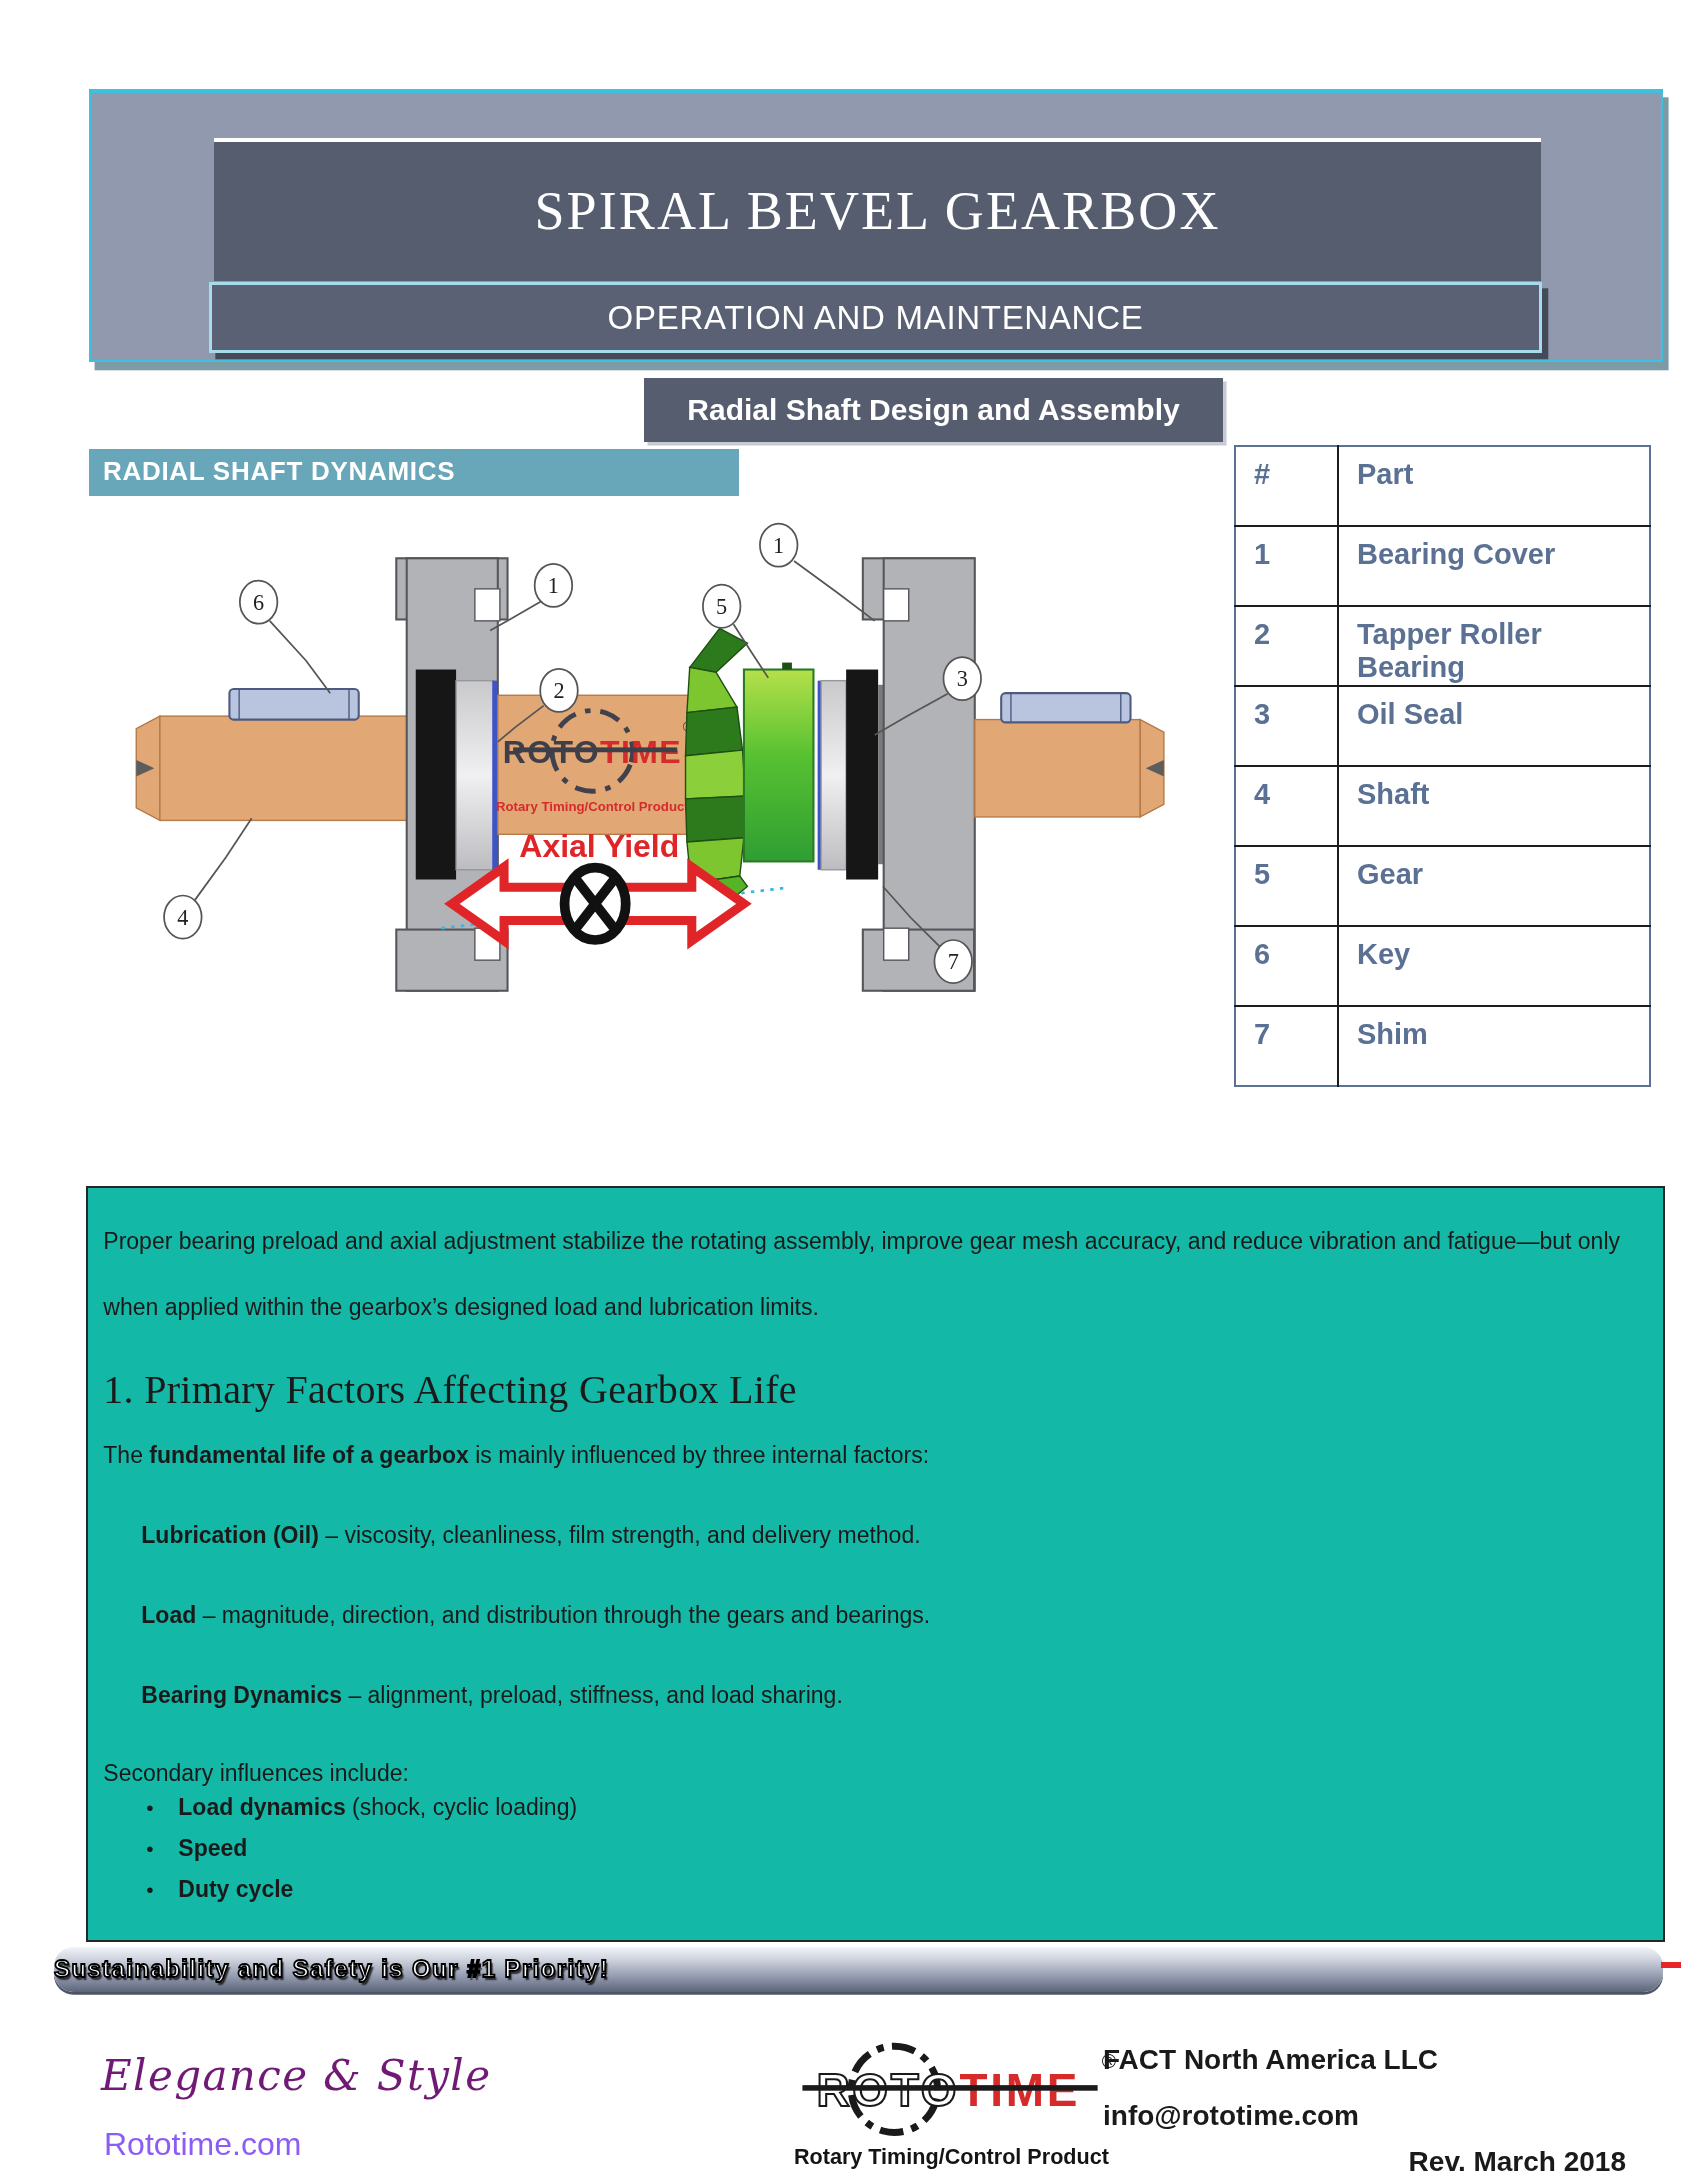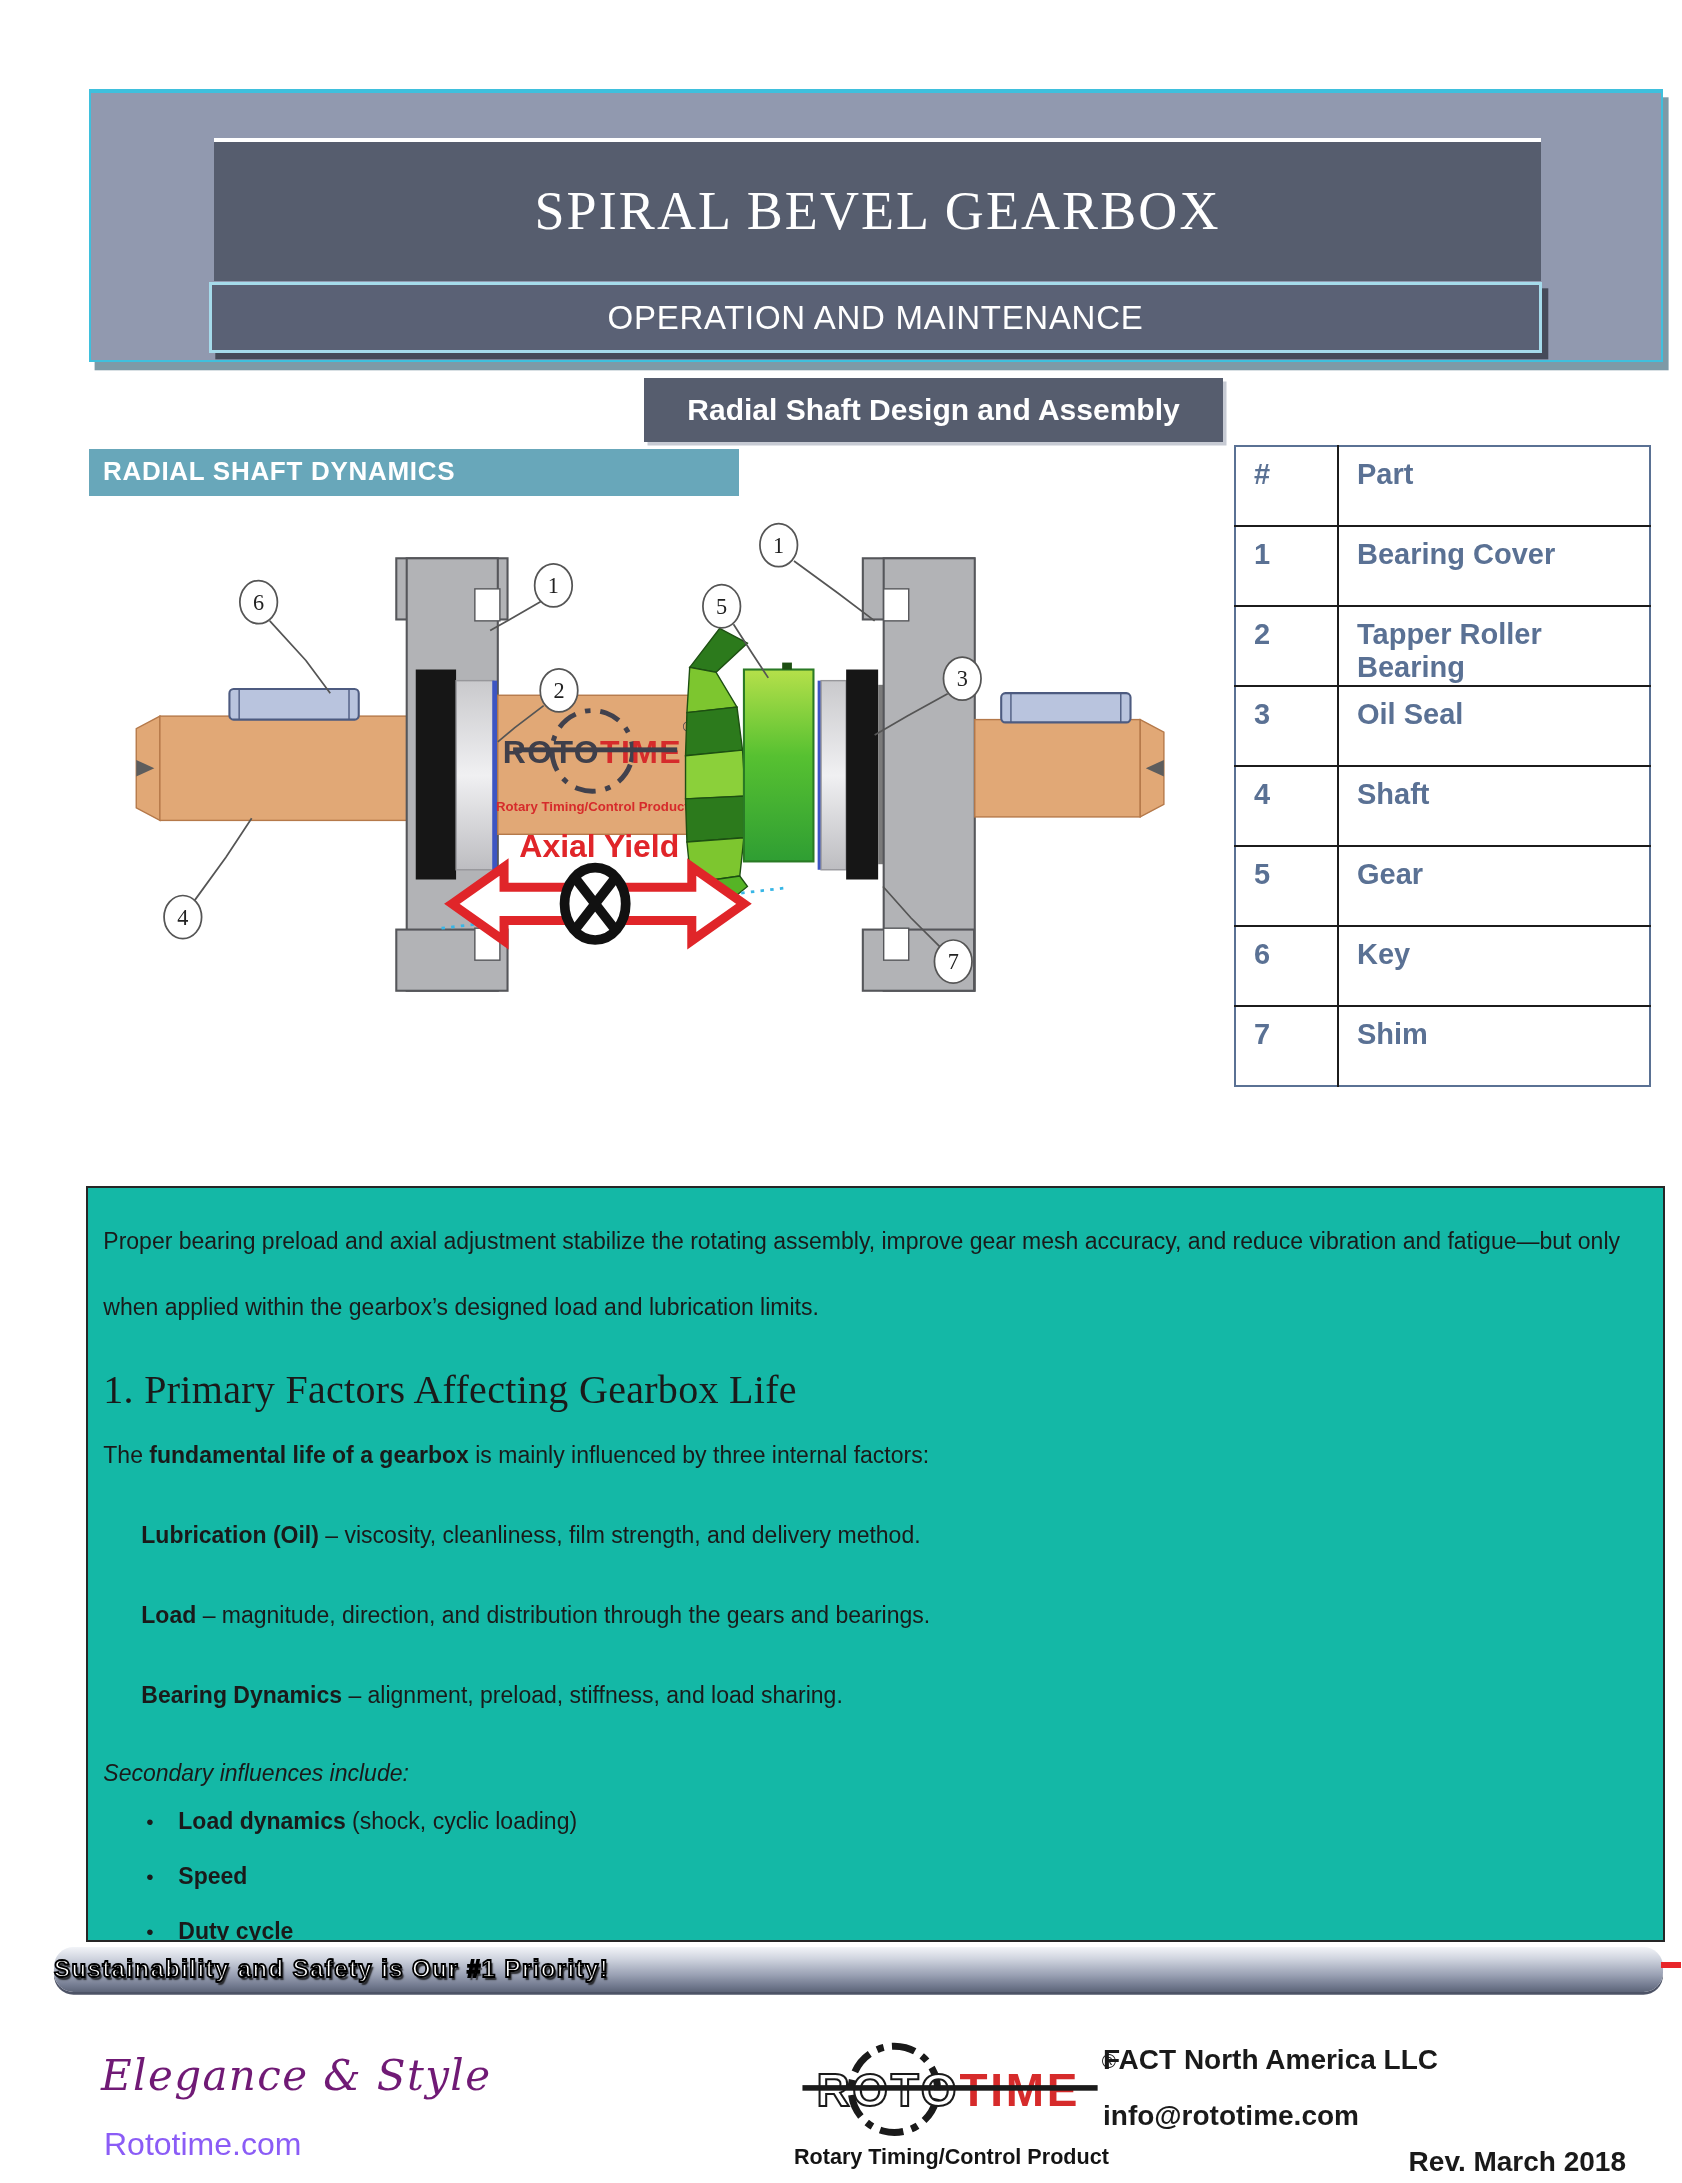--- a/index.html
+++ b/index.html
@@ -41,22 +41,22 @@
 
   
   .textbox{position:absolute;left:86px;top:1186px;width:1575px;height:752px;
            border:2.8px solid #262626;background:#14b8a6;overflow:hidden;}
   .tb-inner{padding:14px 21px 0 15.3px;}
   .intro{font-size:23px;line-height:66px;margin:5.6px 0 0 0;}
   .h1{font-family:"Liberation Serif","DejaVu Serif",serif;font-size:40px;font-weight:normal;
       margin:26.4px 0 0 0;letter-spacing:0.3px;}
   .lead{font-size:23px;margin:29px 0 0 0;}
   .factor{font-size:23px;margin:53px 0 0 38px;}
-  .secondary{font-size:23px;margin:51px 0 0 0;font-style:italic;}
-  .bullet{font-size:23px;margin:14px 0 0 43px;line-height:40px;}
+  .secondary{font-size:23px;margin:51px 0 0 0;}
+  .bullet{font-size:23px;margin:0 0 0 43px;line-height:40px;}
   .bullet:first-of-type{margin-top:36px;}
   .bullet .dot{display:inline-block;width:32px;font-size:21px;}
   b{font-weight:bold;}
 
   
   .priority-banner{position:absolute;left:54px;top:1947px;width:1609px;height:45px;border-radius:19.5px;
      background:linear-gradient(#f2f4f8 0%,#cdd2dd 28%,#9aa1b4 62%,#6f778c 88%,#5d6478 100%);
      box-shadow:0 2.8px 0 0 #4d5366;}
   .priority-banner span{display:block;text-align:left;line-height:43px;font-size:24px;font-weight:bold;
      color:#ffffff;-webkit-text-stroke:1.8px #000;letter-spacing:1.4px;

